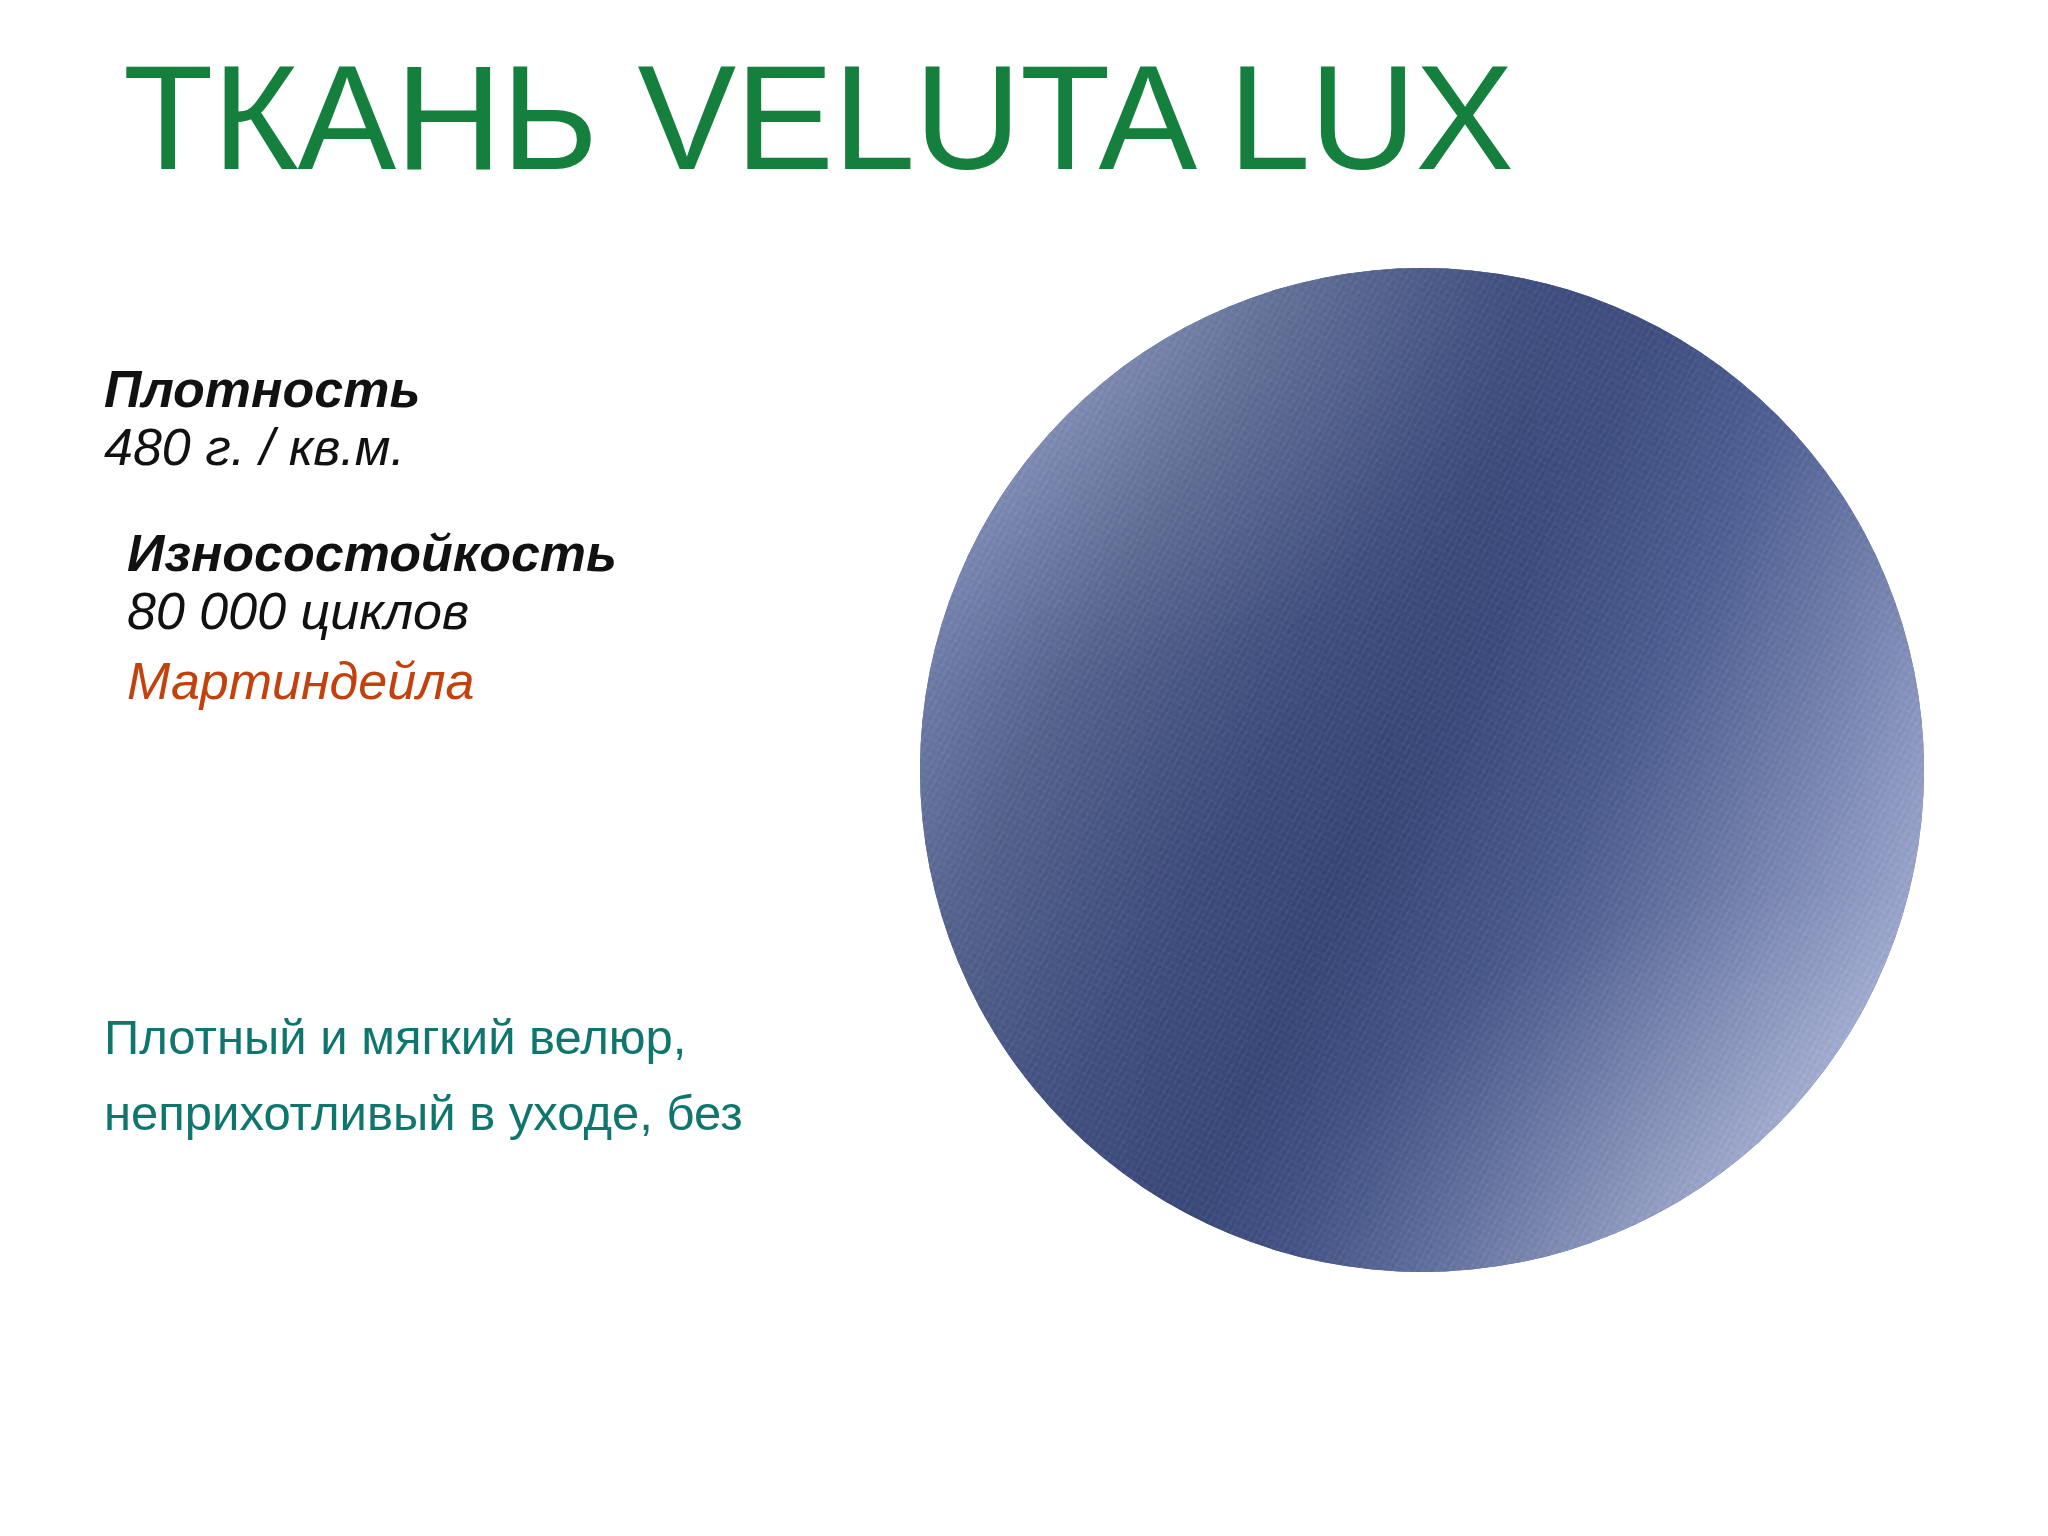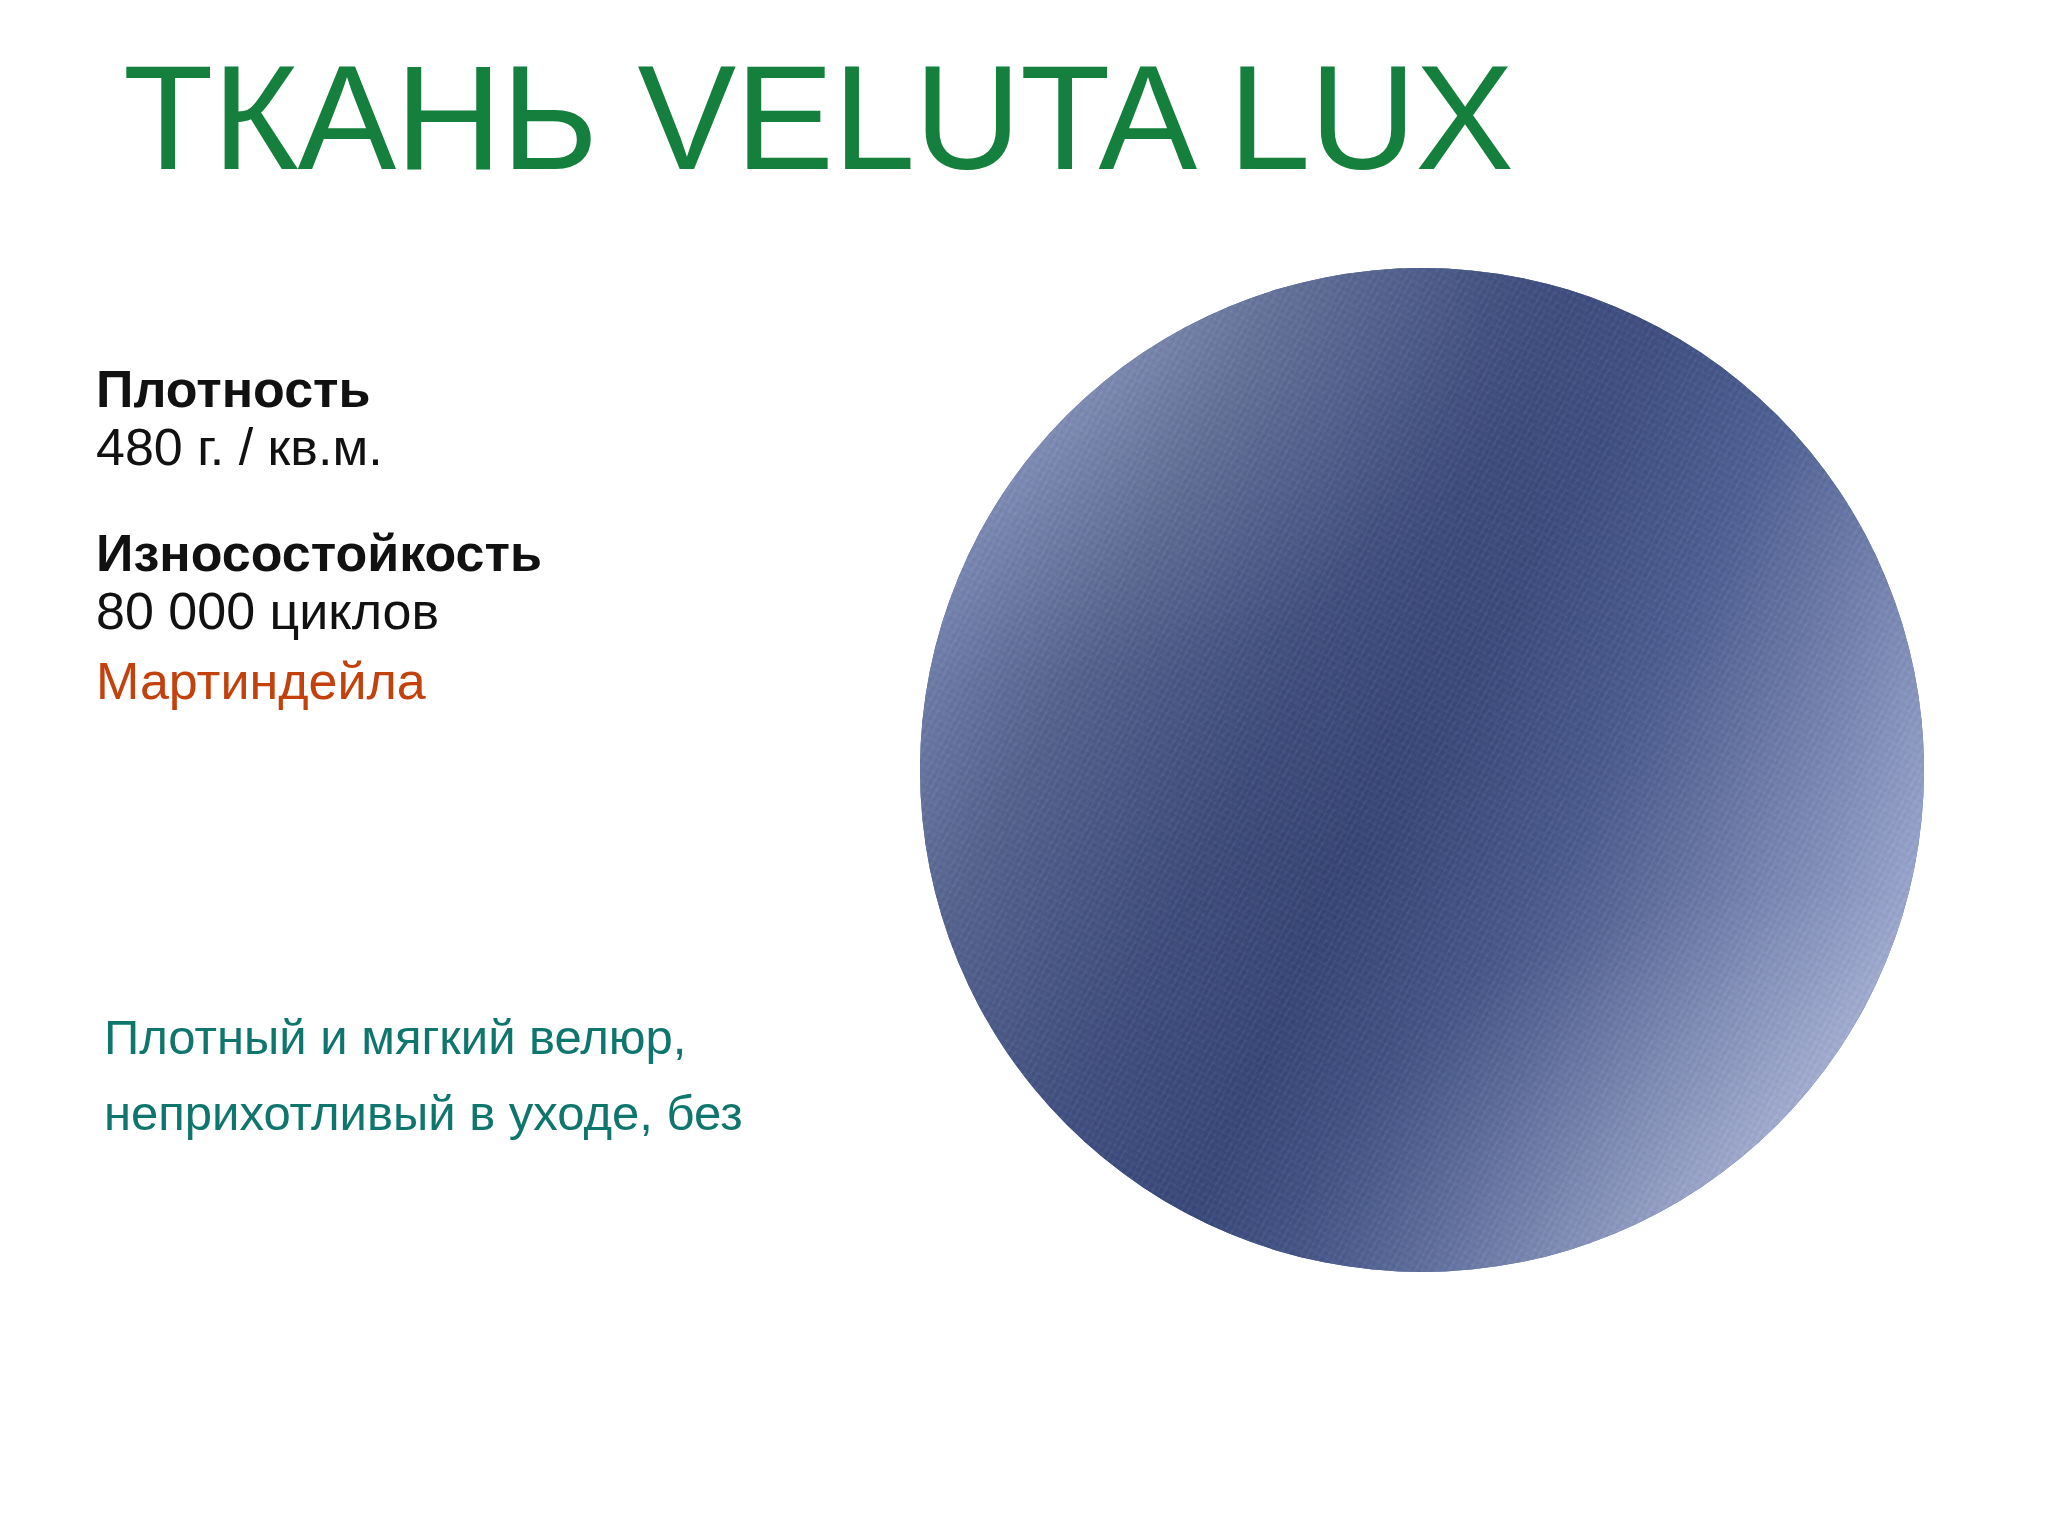--- a/index.html
+++ b/index.html
@@ -32,29 +32,30 @@
     letter-spacing: -1px;
     font-weight: 400;
     color: #15803d;
     white-space: nowrap;
     margin-left: 13px;
   }
 
   
   .specs {
     position: absolute;
-    left: 96px;
+    left: 104px;
     top: 360px;
     width: 820px;
+    font-style: italic;
   }
 
   .spec-block {
     margin-bottom: 46px;
   }
-  .spec-block:last-of-type { margin-bottom: 0; }
+  .spec-block:last-of-type { margin-bottom: 0; margin-left: 23px; }
 
   .spec-label {
     font-size: 52px;
     line-height: 1.12;
     font-weight: 700;
     color: #111111;
     letter-spacing: 0px;
   }
   .spec-value {
     font-size: 52px;

